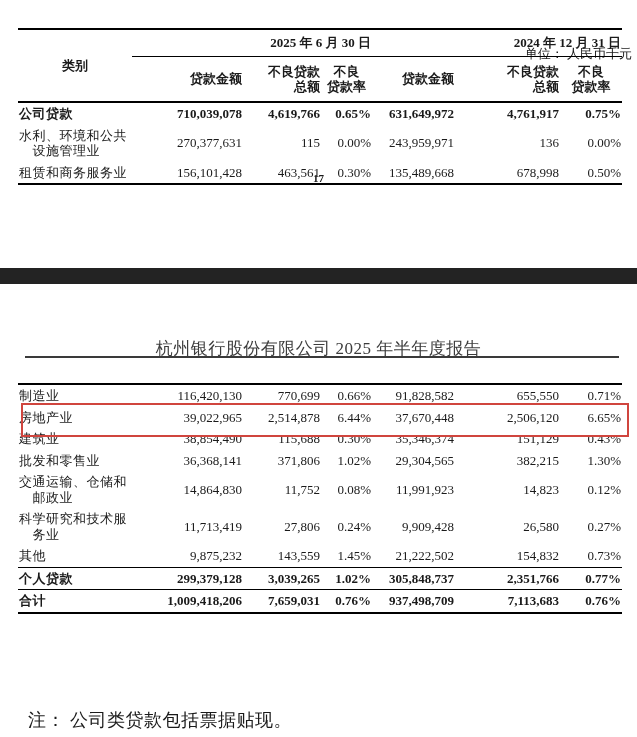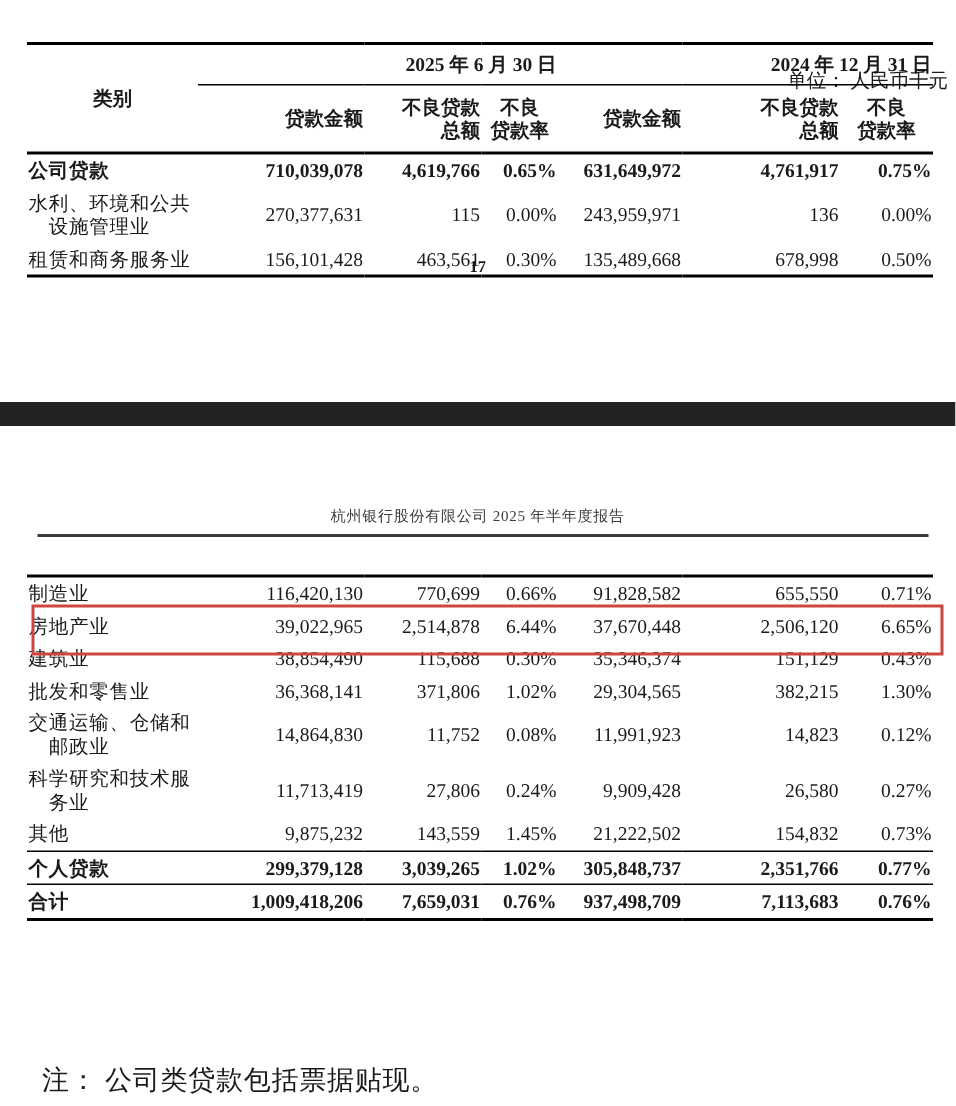--- a/index.html
+++ b/index.html
@@ -36,21 +36,21 @@
   #table2 tbody tr:last-child td{border-bottom:2.5px solid #000;}
   .page-num{
     position:absolute;top:172px;left:0;width:637px;text-align:center;
     font-size:11px;font-weight:bold;color:#1a1a1a;
   }
   .divider-bar{
     position:absolute;top:268px;left:0;width:637px;height:16px;background:#232323;
   }
   .report-title{
     position:absolute;top:337px;left:0;width:637px;text-align:center;
-    font-size:10px;color:#3c3c3c;letter-spacing:0.5px;
+    font-size:17px;color:#3c3c3c;letter-spacing:0.5px;
   }
   .title-rule{
     position:absolute;top:356px;left:25px;width:594px;height:1.5px;background:#3a3a3a;
   }
   .hl-box{
     position:absolute;left:21px;top:403px;width:604px;height:30px;
     border:2.5px solid #d0453e;pointer-events:none;
   }
   .footnote{
     position:absolute;top:708px;left:28px;font-size:18px;color:#1a1a1a;letter-spacing:0.5px;

